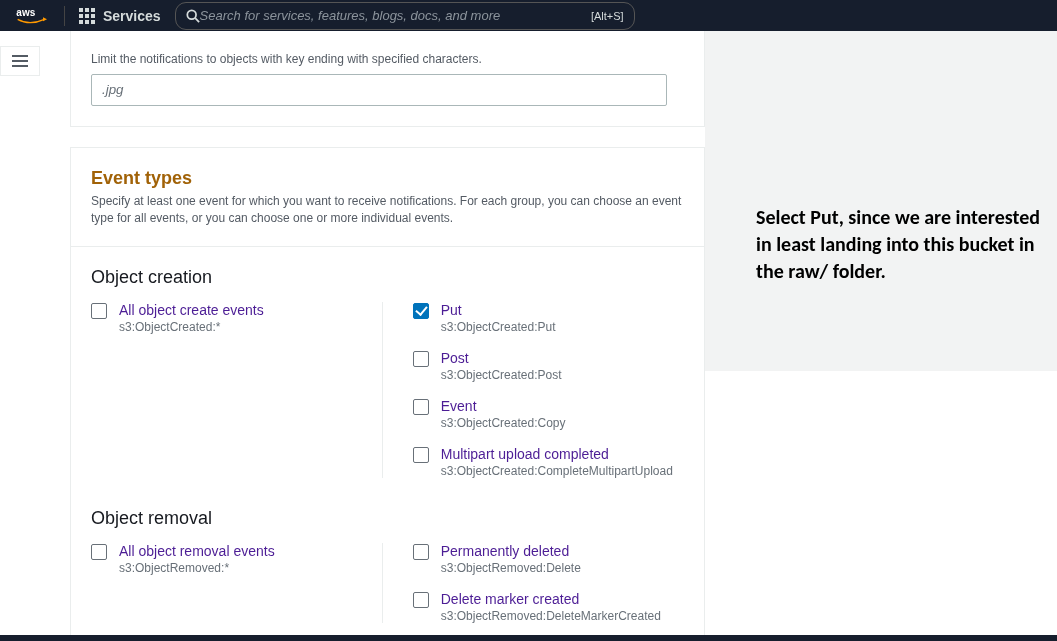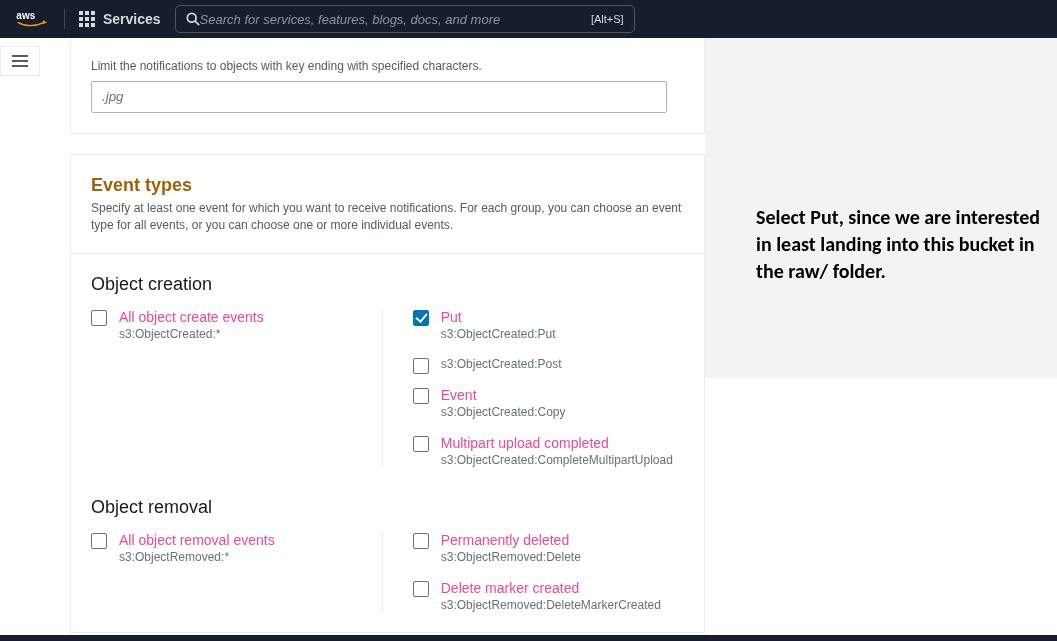--- a/index.html
+++ b/index.html
@@ -1,26 +1,26 @@
 <!DOCTYPE html>
 <html><head>
 <meta charset="utf-8">
 <style>
   *{box-sizing:border-box;margin:0;padding:0;}
   body{font-family:"Amazon Ember","Helvetica Neue",Arial,sans-serif;font-size:14px;color:#16191f;background:#fff;overflow:hidden;}
   
   
-  .top-nav{height:38px;background:#161e2d;display:flex;align-items:center;padding:0 16px;color:#d5dbdb;font-size:14px;}
+  .top-nav{height:31px;background:#161e2d;display:flex;align-items:center;padding:0 16px;color:#d5dbdb;font-size:14px;}
   .aws-logo{display:flex;align-items:center;gap:4px;font-weight:bold;}
   .aws-logo svg{display:block;}
   .nav-div{width:1px;height:20px;background:#444;margin:0 14px;}
   .services-btn{display:flex;align-items:center;gap:8px;cursor:pointer;font-weight:bold;}
   .apps-icon{display:inline-grid;grid-template-columns:repeat(3,4px);grid-template-rows:repeat(3,4px);gap:2px;}
   .apps-icon span{background:#d5dbdb;width:4px;height:4px;}
-  .search-wrap{flex:0 0 460px;margin-left:14px;display:flex;align-items:center;background:transparent;border:1px solid #555;border-radius:5px;height:28px;padding:4px 10px;color:#d5dbdb;}
+  .search-wrap{flex:0 0 460px;margin-left:14px;display:flex;align-items:center;background:transparent;border:1px solid #555;border-radius:11px;height:28px;padding:4px 10px;color:#d5dbdb;}
   .search-wrap input{flex:1;background:transparent;border:none;outline:none;color:#d5dbdb;font-style:italic;font-size:13px;}
   .search-wrap input::placeholder{color:#8c949c;font-style:italic;}
   .kbd{font-size:11px;}
   .search-icon svg{display:block;}
   
   
   .side-trigger{position:absolute;top:46px;left:0;width:40px;height:30px;background:#fff;border:1px solid #eaeded;display:flex;align-items:center;justify-content:center;cursor:pointer;}
   .hamburger{width:16px;height:2px;background:#545b64;position:relative;}
   .hamburger::before,.hamburger::after{content:"";position:absolute;left:0;width:16px;height:2px;background:#545b64;}
   .hamburger::before{top:-5px;} .hamburger::after{top:5px;}
@@ -51,21 +51,21 @@
   .choice-grid{display:flex;}
   .choice-col{flex:1;}
   .choice-col.left{padding-right:20px;}
   .choice-col.right{padding-left:30px;border-left:1px solid #eaeded;}
   
   .choice{position:relative;padding-left:28px;margin-bottom:16px;}
   .choice:last-child{margin-bottom:0;}
   .choice .box{position:absolute;left:0;top:1px;width:16px;height:16px;border:1px solid #687078;border-radius:2px;background:#fff;cursor:pointer;}
   .choice .box.checked{background:#0073bb;border-color:#0073bb;}
   .choice .box.checked::after{content:"";position:absolute;left:4px;top:0px;width:5px;height:9px;border:solid #fff;border-width:0 2px 2px 0;transform:rotate(40deg);}
-  .choice .lbl{color:#ec4899;}
+  .choice .lbl{color:#4c1d95;}
   .choice .sub{color:#687078;font-size:12px;margin-top:2px;}
   
   .sections-wrap{padding:20px;}
   .subsection + .subsection{margin-top:30px;}
   
   
   .annotation{position:absolute;left:756px;top:204px;font-family:Calibri,Arial,sans-serif;font-size:20px;font-weight:700;color:#000;line-height:1.35;max-width:310px;}
   
   
   .footer-bar{position:fixed;bottom:0;left:0;right:0;height:6px;background:#161e2d;}
@@ -141,20 +141,21 @@
               </div>
             </div>
             <div class="choice-col right">
               <div class="choice">
                 <span class="box checked"></span>
                 <div class="lbl">Put</div>
                 <div class="sub">s3:ObjectCreated:Put</div>
               </div>
               <div class="choice">
                 <span class="box"></span>
+                <div class="lbl">Post</div>
                 <div class="sub">s3:ObjectCreated:Post</div>
               </div>
               <div class="choice">
                 <span class="box"></span>
                 <div class="lbl">Event</div>
                 <div class="sub">s3:ObjectCreated:Copy</div>
               </div>
               <div class="choice">
                 <span class="box"></span>
                 <div class="lbl">Multipart upload completed</div>

